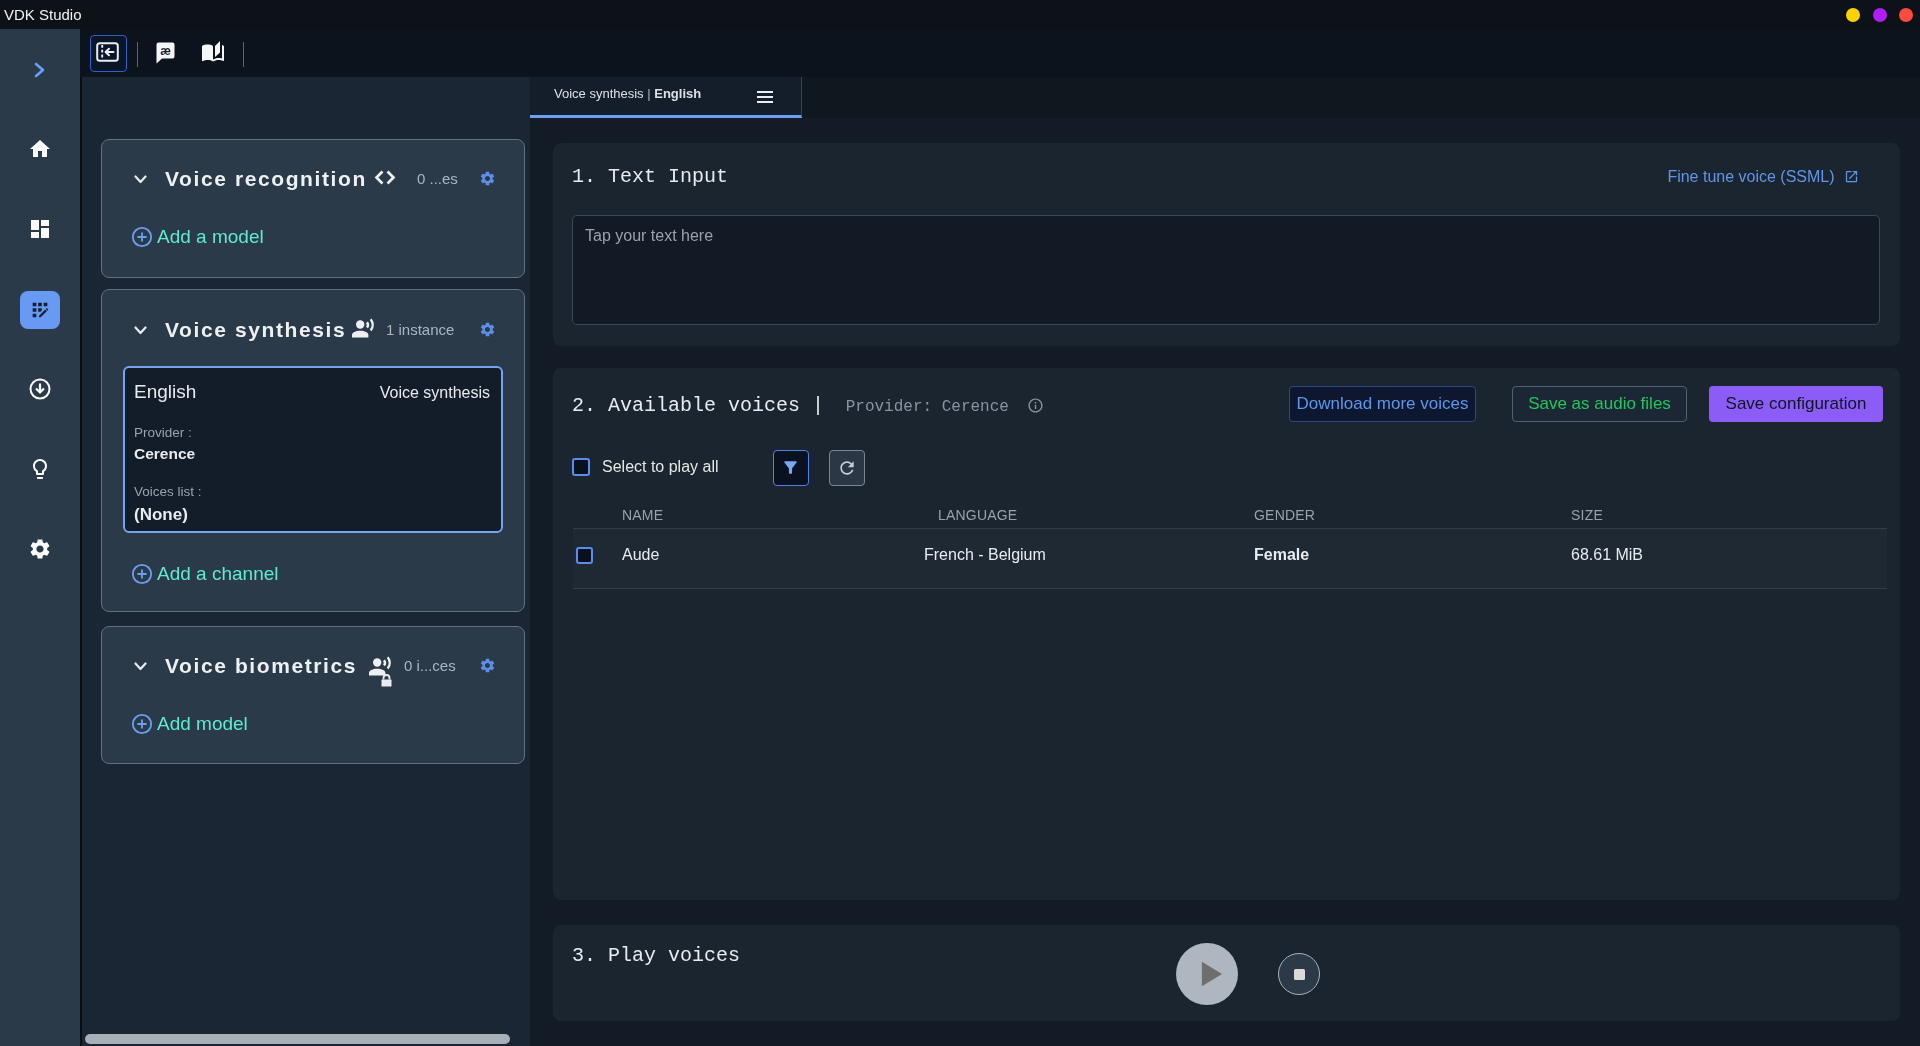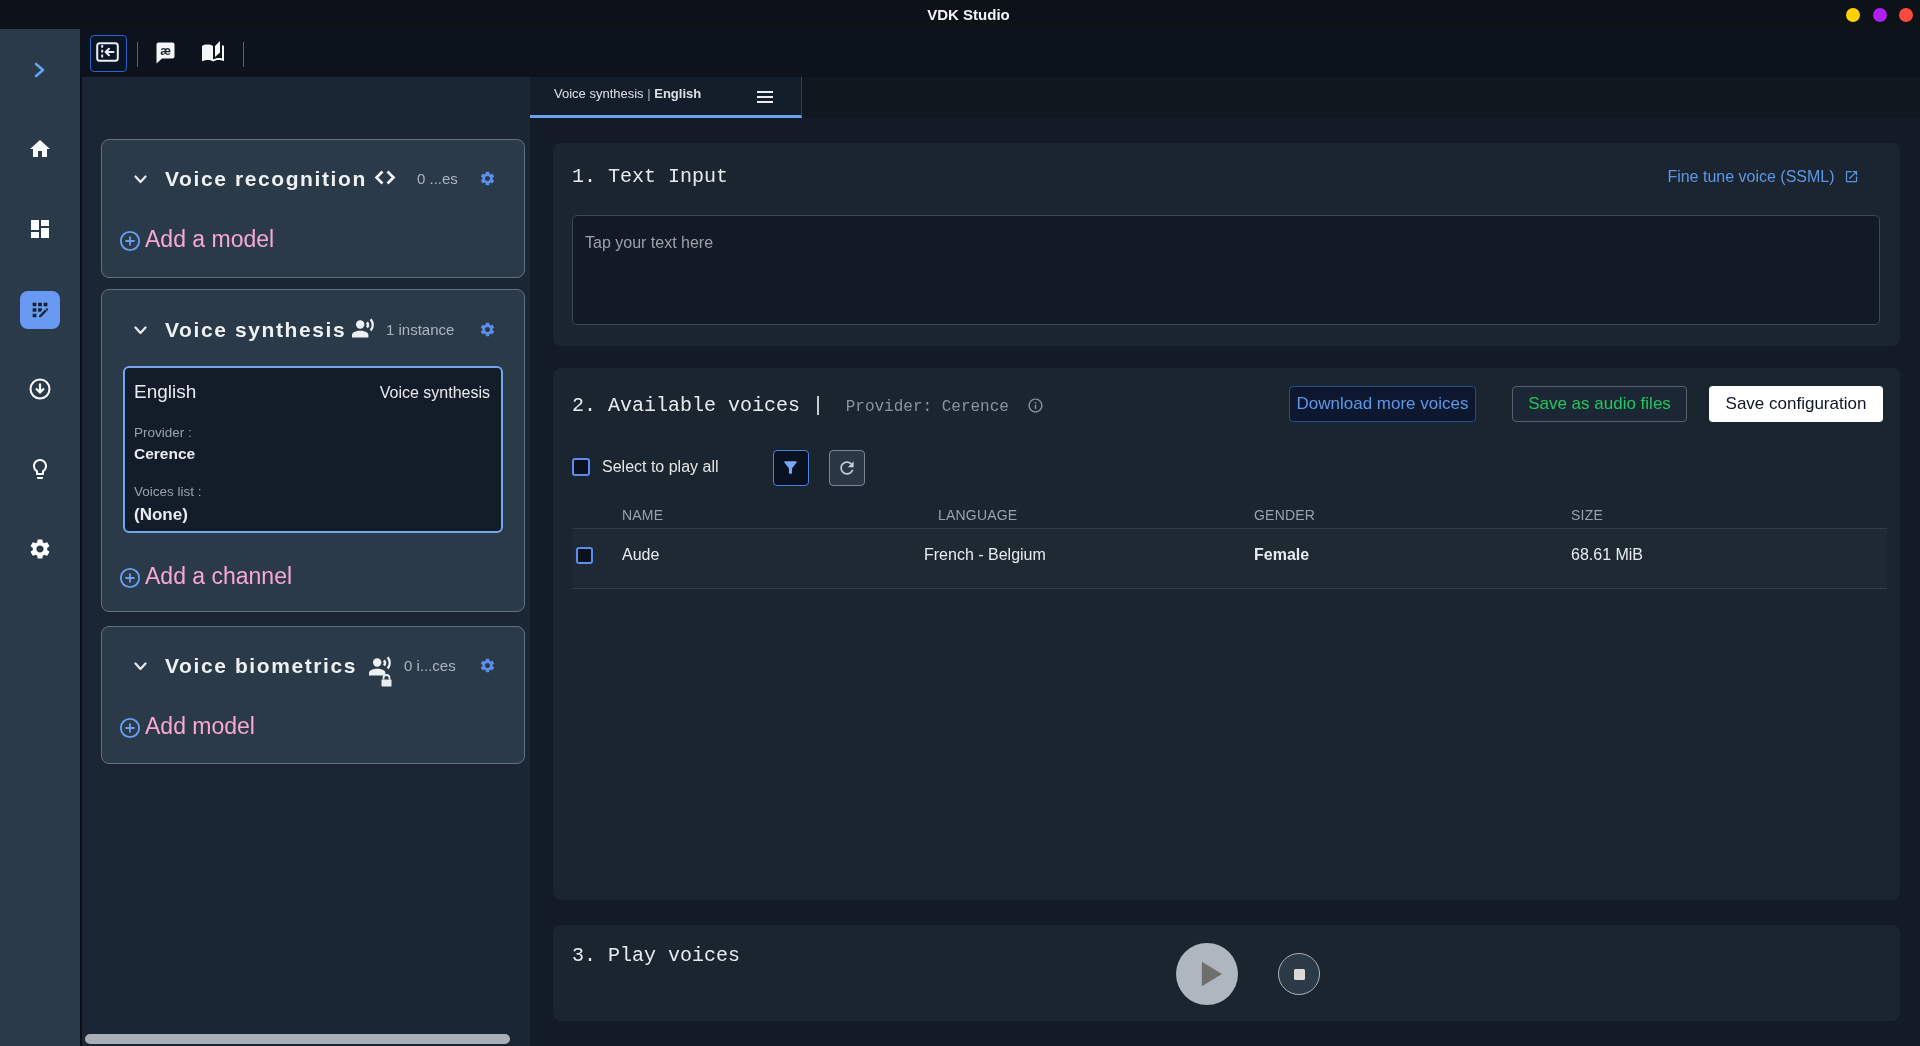--- a/index.html
+++ b/index.html
@@ -3,22 +3,22 @@
 <meta charset="utf-8">
 <style>
   * { margin:0; padding:0; box-sizing:border-box; }
   html,body { width:1920px; height:1046px; overflow:hidden; background:#121b26;
     font-family:"Liberation Sans", sans-serif; }
   .abs { position:absolute; }
   svg { display:block; }
 
   
   #titlebar { left:0; top:0; width:1920px; height:29px; background:#0d1118; }
-  #titlebar .title { position:absolute; left:17px; right:0; top:0; height:29px;
-    text-align:center; line-height:29px; color:#f2f3f5; font-size:15px; font-weight:bold; }
+  #titlebar .title { position:absolute; left:4px; right:0; top:0; height:29px;
+    text-align:left; line-height:29px; color:#f2f3f5; font-size:15px; font-weight:normal; }
   .light { position:absolute; top:8px; width:14px; height:14px; border-radius:50%; }
 
   
   #toolbar { left:80px; top:29px; width:1840px; height:48px; background:#0c131d; }
   #toolbtn1 { position:absolute; left:10px; top:6px; width:37px; height:37px;
     background:#0a1528; border:1.5px solid #2e62c4; border-radius:4px; }
   .tsep { position:absolute; top:13px; width:1px; height:25px; background:#5b6470; }
 
   
   #sidebar { left:0; top:29px; width:80px; height:1017px; background:#2a3a49; }
@@ -31,21 +31,21 @@
   #leftpanel { left:82px; top:77px; width:448px; height:969px; background:#1a2633; }
   #lp-head { position:absolute; left:0; top:0; width:448px; height:40px;
     border-bottom:1px solid #333f4e; }
   #lp-head .t { position:absolute; left:19px; top:10px; font-size:17.5px; font-weight:bold; color:#eceff2; letter-spacing:.4px; }
   .card { position:absolute; left:19px; width:424px; background:#2a3a49;
     border:1px solid #63707e; border-radius:8px; }
   .card .chev { position:absolute; left:32px; }
   .card .ctitle { position:absolute; left:63px; font-size:21px; font-weight:bold; color:#eef1f4; letter-spacing:1.6px; }
   .card .cmeta { position:absolute; font-size:15px; color:#aeb5bd; }
   .card .cgear { position:absolute; left:377px; }
-  .addlink { position:absolute; left:17px; color:#f9a8d4; font-size:23px; }
+  .addlink { position:absolute; left:29px; color:#5eead4; font-size:19px; }
   .addlink svg { display:inline-block; vertical-align:-5px; margin-right:4px; }
   #chanbox { position:absolute; left:21px; top:76px; width:380px; height:167px;
     background:#131c29; border:2px solid #74a3f2; border-radius:6px; }
   #chanbox .r1l { position:absolute; left:9px; top:13px; font-size:19px; color:#e8ebef; }
   #chanbox .r1r { position:absolute; right:11px; top:16px; font-size:16px; color:#e8ebef; }
   #chanbox .lab { position:absolute; left:9px; font-size:13.5px; color:#99a1ab; }
   #chanbox .val { position:absolute; left:9px; font-weight:bold; color:#e8ebef; }
   #lp-scroll { position:absolute; left:3px; top:957px; width:425px; height:10px;
     background:#a9afb6; border-radius:5px; }
 
@@ -55,31 +55,31 @@
     border-bottom:3px solid #6ca0f0; border-right:1px solid #39434f; }
   #tab1 .txt { position:absolute; left:24px; top:9px; font-size:13px; color:#dde1e6; }
 
   
   .panel { position:absolute; left:553px; width:1347px; background:#1a2530; border-radius:8px; }
   .ptitle { position:absolute; left:19px; font-size:20px; color:#e8ebee;font-family:Liberation Mono, monospace; }
 
   
   #textarea1 { position:absolute; left:19px; top:72px; width:1308px; height:110px;
     background:#121a25; border:1px solid #3a4756; border-radius:5px;
-    color:#9aa2ac; font-size:16px; padding:18px 12px; }
+    color:#9aa2ac; font-size:16px; padding:11px 12px; }
   #ssml { position:absolute; right:41px; top:25px; color:#5e97e8; font-size:16px; }
 
   
   .btn { position:absolute; top:18px; height:36px; border-radius:4px; font-size:17px;
     text-align:center; }
   #btn-dl { left:736px; width:187px; background:#0d1830; border:1px solid #2c4a80;
     color:#5e97e8; line-height:34px; }
   #btn-save { left:959px; width:175px; background:#1c2735; border:1px solid #566070;
     color:#22c55e; line-height:34px; }
-  #btn-cfg { left:1156px; width:174px; background:#ffffff; color:#0c1624; line-height:36px; }
+  #btn-cfg { left:1156px; width:174px; background:#8b5cf6; color:#0c1624; line-height:36px; }
   .cb { position:absolute; width:18px; height:18px; background:#0a101c;
     border:2px solid #5b8def; border-radius:3px; }
   #selplay { position:absolute; left:49px; top:90px; font-size:16px; color:#e8e6e3; }
   .sqbtn { position:absolute; top:82px; width:36px; height:36px; border-radius:4px; }
   #fbtn { left:220px; background:#0a1222; border:1.5px solid #4d82e0; }
   #rbtn { left:276px; background:#2c3745; border:1px solid #7b8594; }
   .th { position:absolute; top:139px; font-size:14px; color:#98a2ad; letter-spacing:.2px; }
   .td { position:absolute; top:178px; font-size:16px; color:#e9ecef; }
   #hline1 { position:absolute; left:20px; top:160px; width:1314px; height:1px; background:#323d4b; }
   #hline2 { position:absolute; left:20px; top:220px; width:1314px; height:1px; background:#323d4b; }

